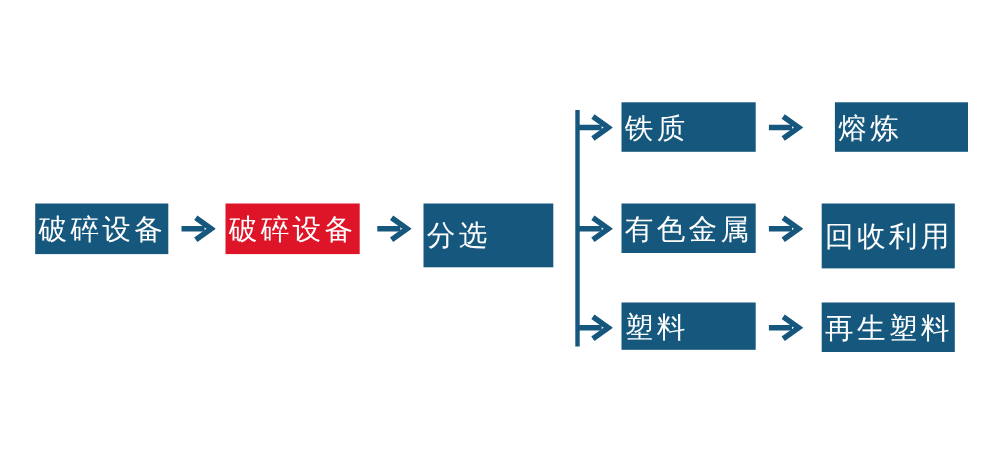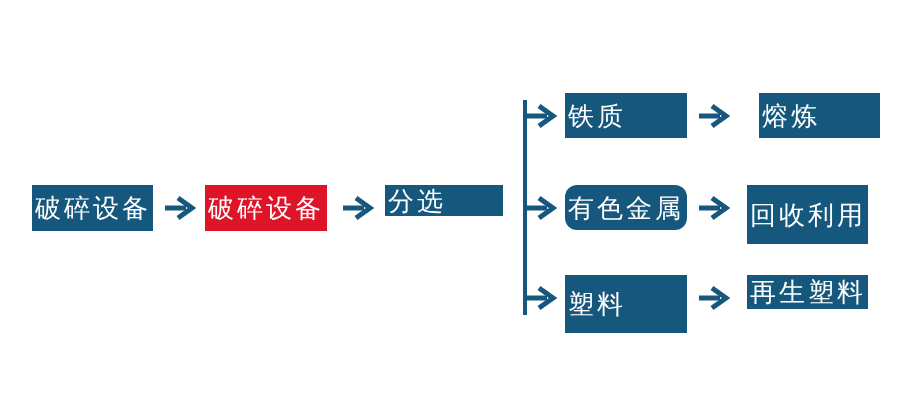--- a/index.html
+++ b/index.html
@@ -70,21 +70,21 @@
 
   <div class="box red" style="left:205px; top:185px; width:122px; height:46px;">
     <span>破碎设备</span>
   </div>
 
   <svg class="arrow" style="left:342px; top:195px;" viewBox="0 0 32 26">
     <line class="stroke" x1="1" y1="13" x2="22" y2="13"></line>
     <polyline class="stroke" points="14,3 28,13 14,23"></polyline>
   </svg>
 
-  <div class="box blue" style="left:385px; top:185px; width:118px; height:31px;">
+  <div class="box blue" style="left:385px; top:185px; width:118px; height:58px;">
     <span>分选</span>
   </div>
 
   <div class="vline"></div>
 
   <svg class="arrow" style="left:525px; top:103px;" viewBox="0 0 32 26">
     <line class="stroke" x1="0" y1="13" x2="22" y2="13"></line>
     <polyline class="stroke" points="14,3 28,13 14,23"></polyline>
   </svg>
 
@@ -99,44 +99,44 @@
 
   <div class="box blue" style="left:759px; top:93px; width:121px; height:45px;">
     <span>熔炼</span>
   </div>
 
   <svg class="arrow" style="left:525px; top:195px;" viewBox="0 0 32 26">
     <line class="stroke" x1="0" y1="13" x2="22" y2="13"></line>
     <polyline class="stroke" points="14,3 28,13 14,23"></polyline>
   </svg>
 
-  <div class="box blue" style="left:565px; top:185px; width:122px; height:45px;border-radius:12px;">
+  <div class="box blue" style="left:565px; top:185px; width:122px; height:45px;">
     <span>有色金属</span>
   </div>
 
   <svg class="arrow" style="left:698px; top:195px;" viewBox="0 0 32 26">
     <line class="stroke" x1="1" y1="13" x2="22" y2="13"></line>
     <polyline class="stroke" points="14,3 28,13 14,23"></polyline>
   </svg>
 
   <div class="box blue" style="left:747px; top:185px; width:121px; height:59px;">
     <span>回收利用</span>
   </div>
 
   <svg class="arrow" style="left:525px; top:285px;" viewBox="0 0 32 26">
     <line class="stroke" x1="0" y1="13" x2="22" y2="13"></line>
     <polyline class="stroke" points="14,3 28,13 14,23"></polyline>
   </svg>
 
-  <div class="box blue" style="left:565px; top:275px; width:122px; height:58px;">
+  <div class="box blue" style="left:565px; top:275px; width:122px; height:43px;">
     <span>塑料</span>
   </div>
 
   <svg class="arrow" style="left:698px; top:285px;" viewBox="0 0 32 26">
     <line class="stroke" x1="1" y1="13" x2="22" y2="13"></line>
     <polyline class="stroke" points="14,3 28,13 14,23"></polyline>
   </svg>
 
-  <div class="box blue" style="left:747px; top:275px; width:121px; height:34px;">
+  <div class="box blue" style="left:747px; top:275px; width:121px; height:45px;">
     <span>再生塑料</span>
   </div>
 
 </div>
 
 </body></html>

